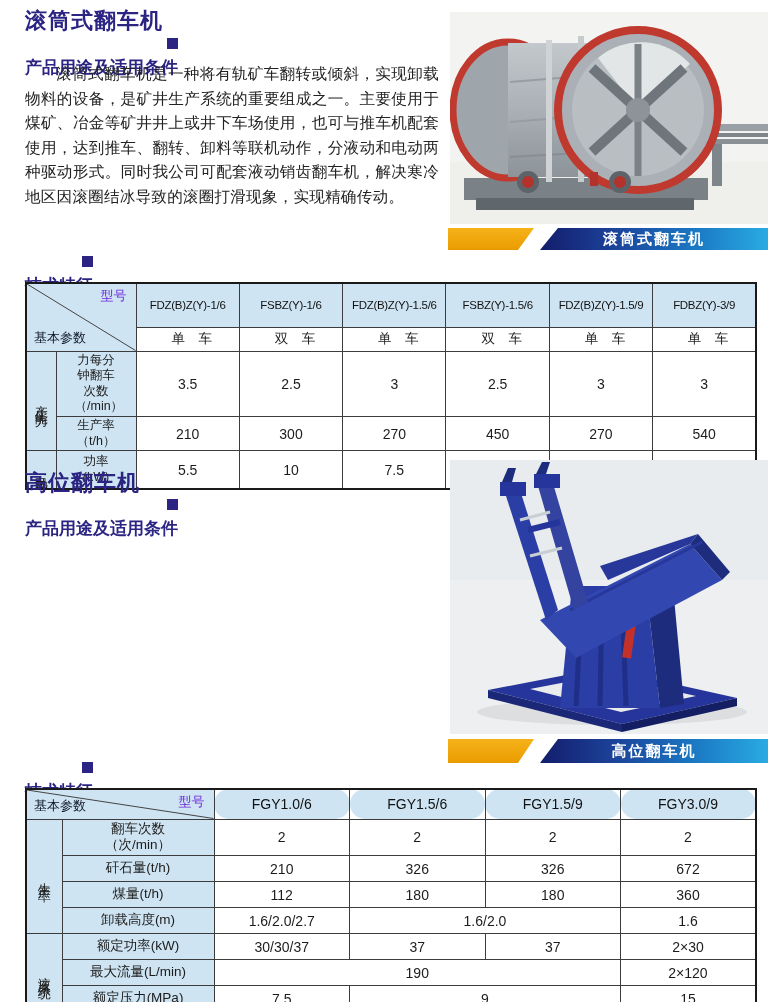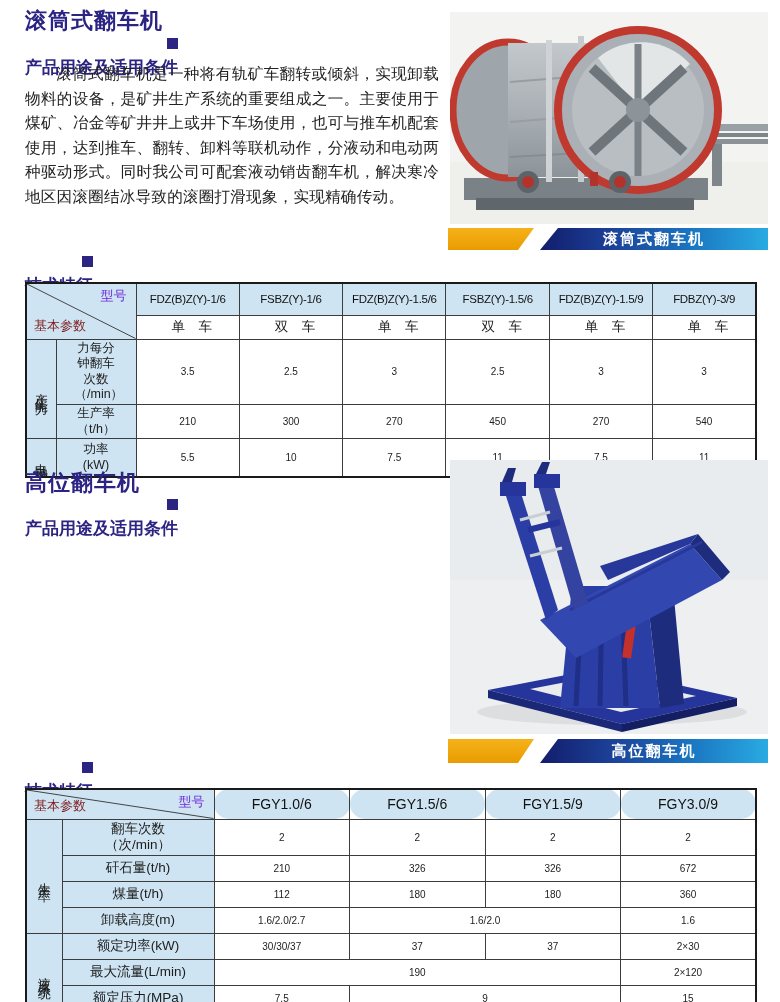--- a/index.html
+++ b/index.html
@@ -31,28 +31,28 @@
     display:flex; align-items:center; justify-content:center;
     color:#fff; font-weight:bold; font-size:15px; letter-spacing:2px;
   }
 
   table.spec { border-collapse:collapse; table-layout:fixed; width:732px; border:2px solid #1a1a1a; }
   table.spec td { border:1px solid #3c3c3c; text-align:center; vertical-align:middle; overflow:hidden; }
   td.hdr { background:#cee4f2; }
   td.corner { background:#cee4f2; position:relative; padding:0; }
   .corner svg.diag { position:absolute; inset:0; width:100%; height:100%; }
   .corner .c-model { position:absolute; top:3px; right:9px; font-size:13px; color:#6d28d9; }
-  .corner .c-param { position:absolute; bottom:4px; left:7px; font-size:13px; color:#7f1d1d; }
+  .corner .c-param { position:absolute; bottom:4px; left:7px; font-size:13px; color:#0f172a; }
   td.model { font-size:11.5px; letter-spacing:-0.3px; color:#111; }
   td.cartype { background:#ffffff; font-size:13.5px; }
   td.vgroup { background:#cee4f2; font-size:13px; padding:0; }
   .vtext { writing-mode:vertical-lr; text-orientation:upright; letter-spacing:3px; margin:0 auto; line-height:1; }
   td.rlabel { background:#cee4f2; font-size:12.5px; line-height:1.25; padding:1px 18px; }
-  td.val { background:#ffffff; font-size:10px; }
-  .t1 td.model { height:32px; }
+  td.val { background:#ffffff; font-size:14px; }
+  .t1 td.model { height:44px; }
   .t1 .hr2 td { height:24px;padding-left:8px; }
   .t1 .br1 td { height:30px; } .t1 .br2 td { height:32px; } .t1 .br3 td { height:38px;text-align:center; }
   .t2 td.model { height:30px; font-size:14px; letter-spacing:0;border-radius:15px; }
   .t2 .brow td { height:26px; }
   .t2 td.rlabel { font-size:13.5px; text-align:center; }
 </style>
 </head>
 <body>
 
 <div class="page">

